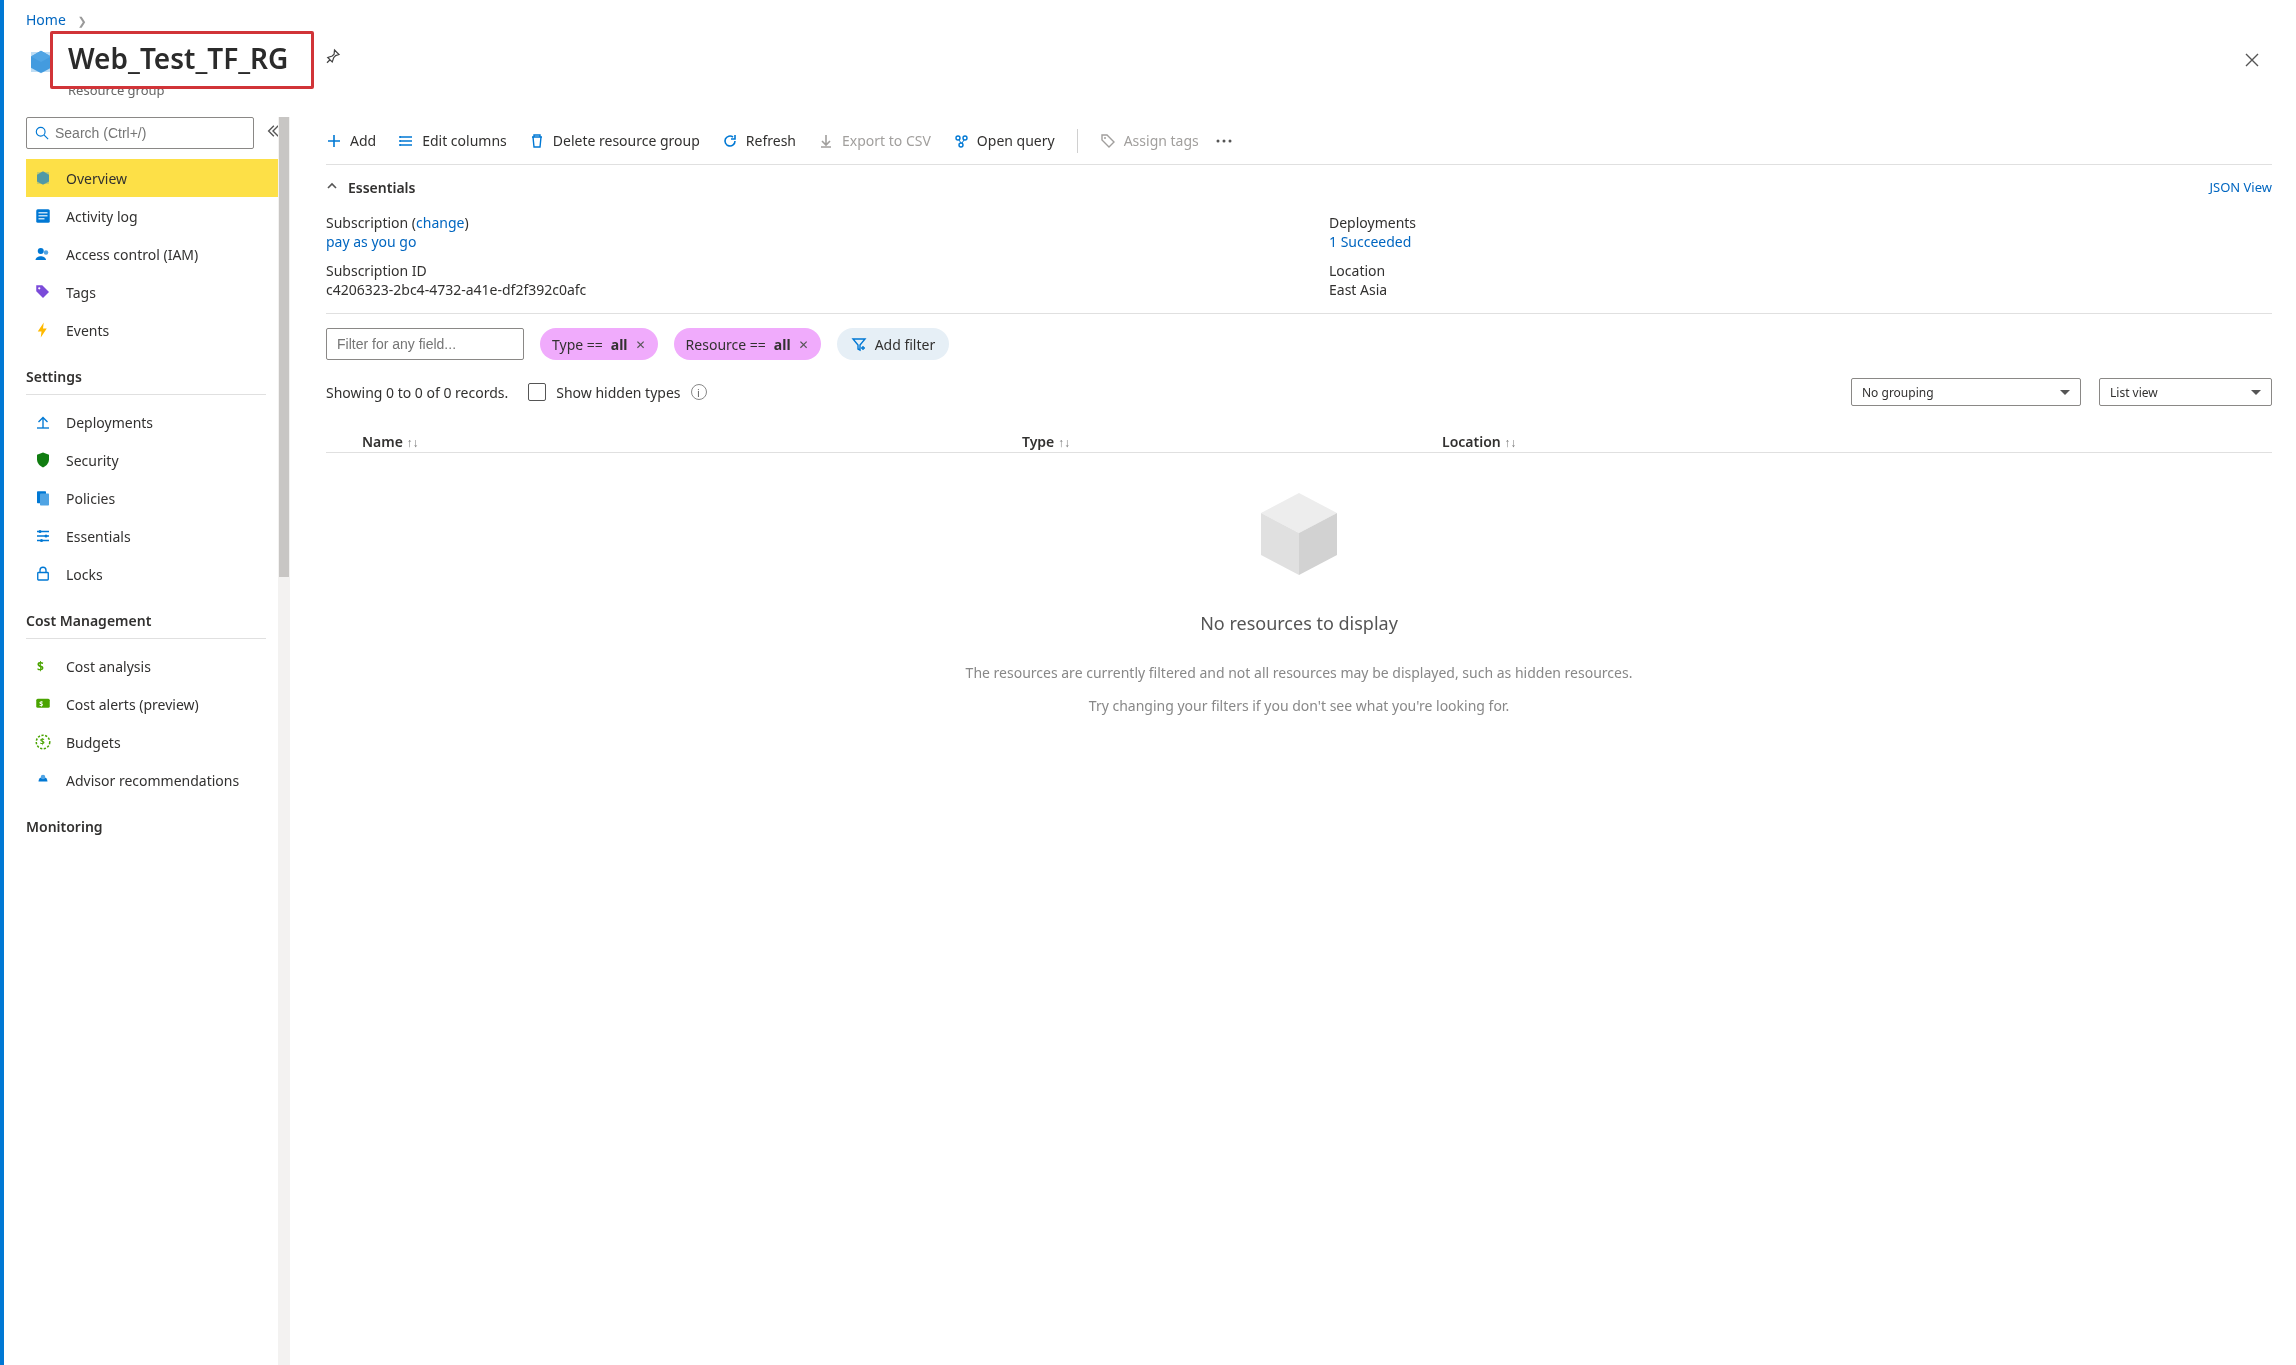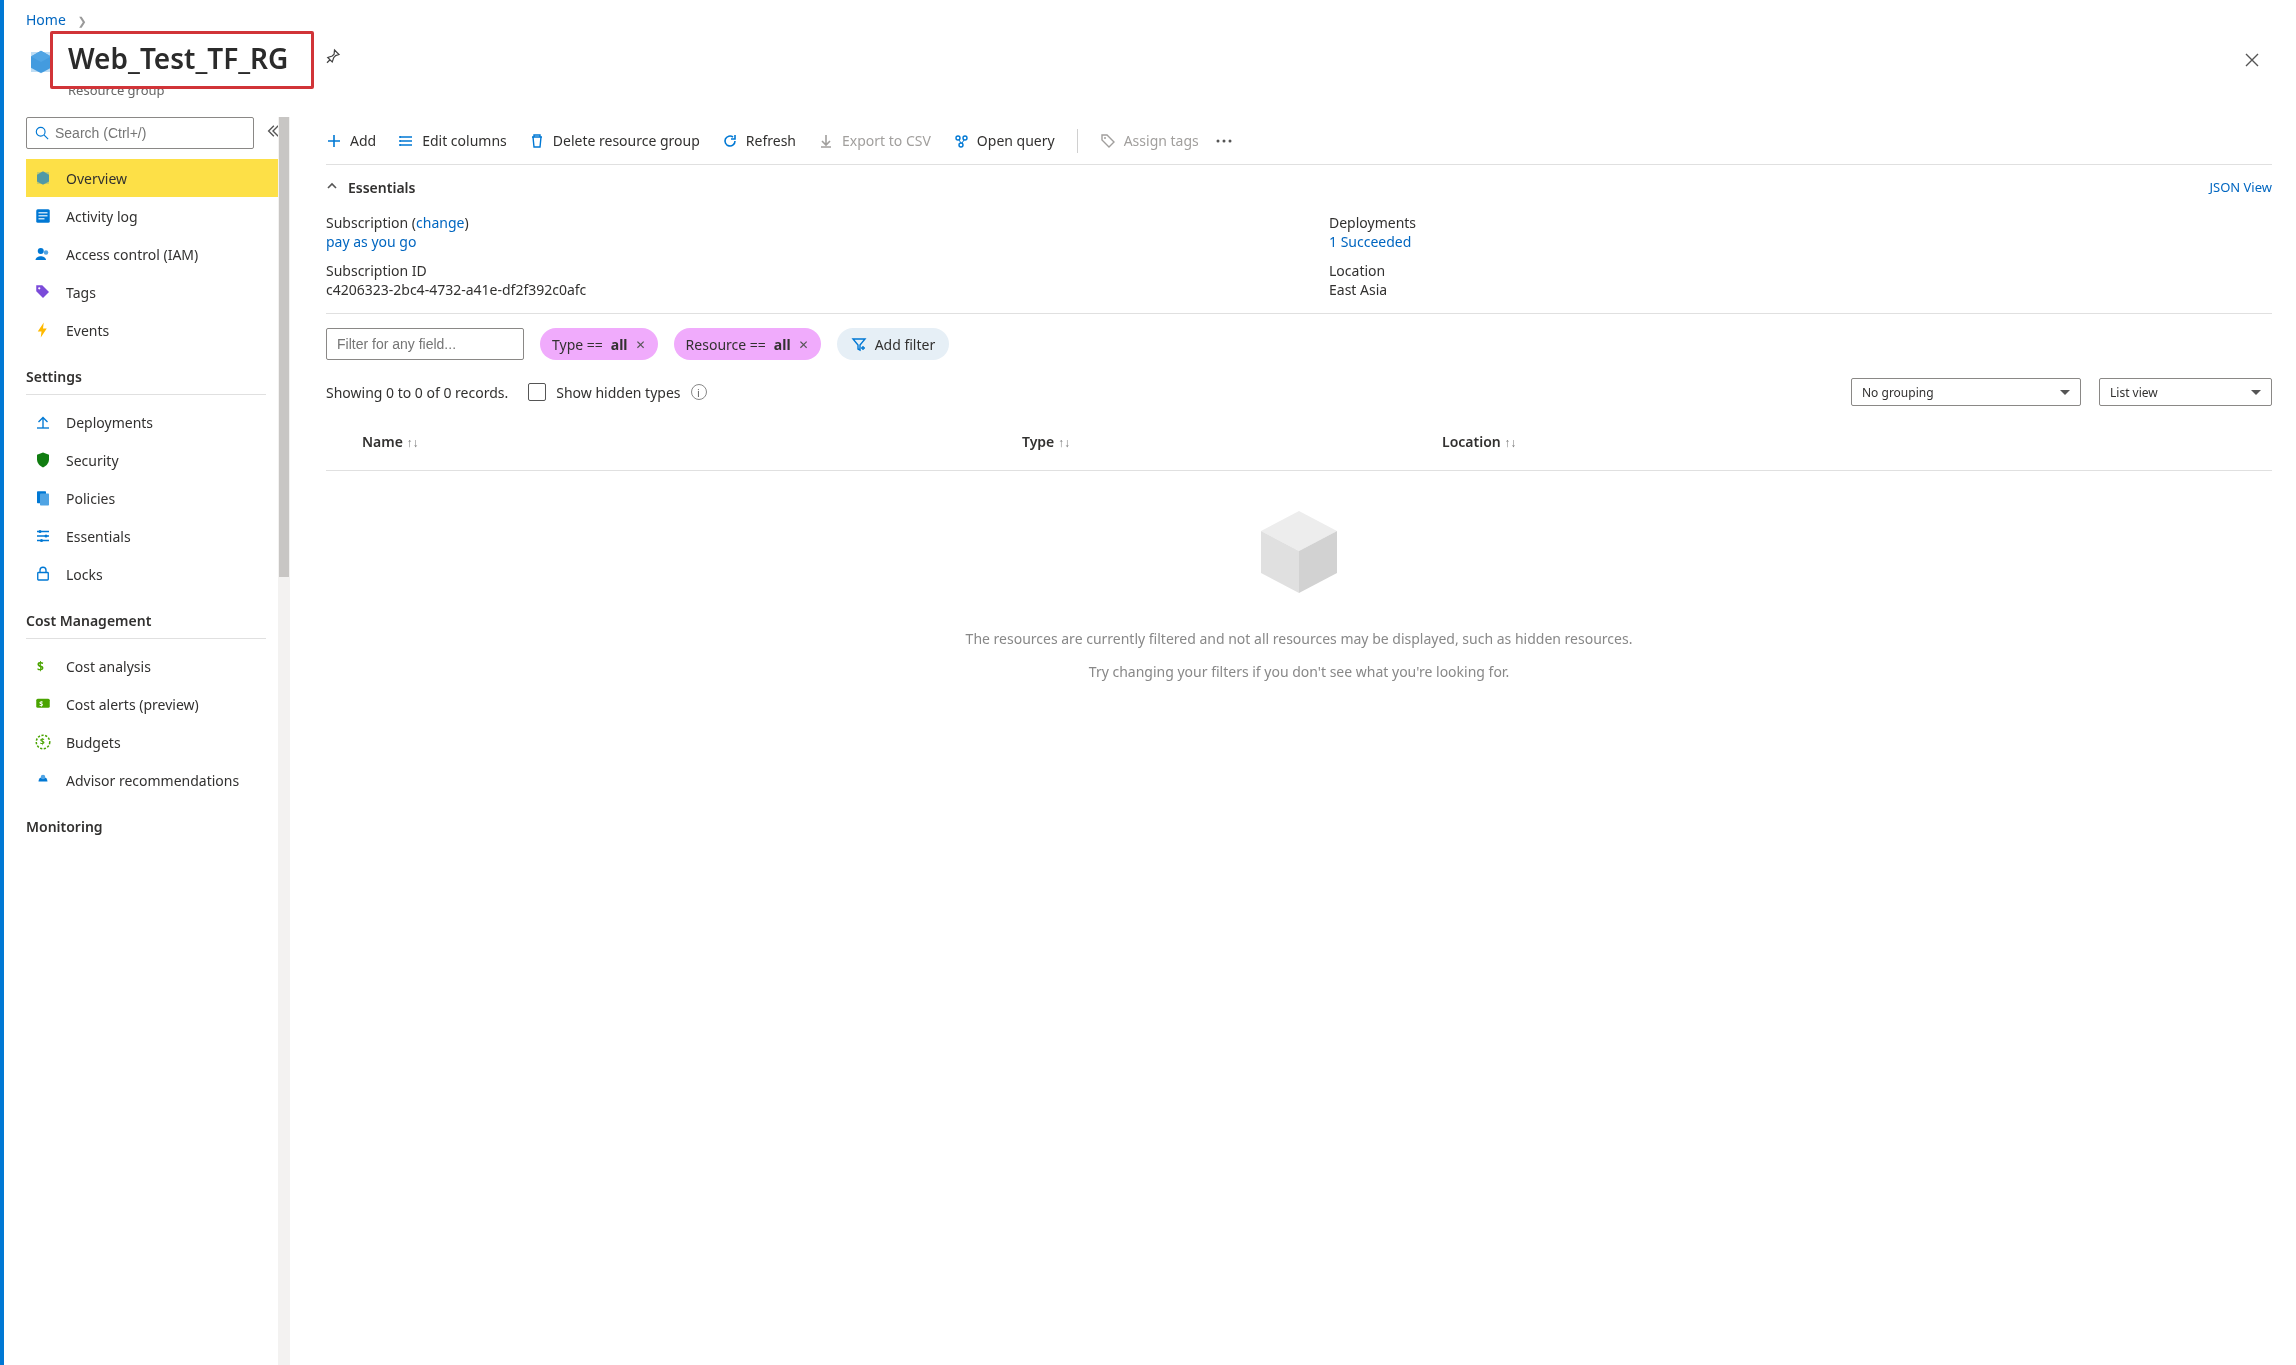--- a/index.html
+++ b/index.html
@@ -131,21 +131,21 @@
 .info-icon { width:16px; height:16px; border:1px solid #888; border-radius:50%; font-size:11px; display:flex; align-items:center; justify-content:center; color:#666;}
 .dropdown {
   height: 28px; border: 1px solid #8a8886; border-radius: 2px;
   padding: 0 30px 0 10px; display: flex; align-items: center;
   font-size: 12px; position: relative; min-width: 170px;
 }
 .dropdown::after { content: ""; position: absolute; right: 10px; width: 0; height: 0; border-left:5px solid transparent; border-right:5px solid transparent; border-top:5px solid #555;}
 
 .table-header {
   display: flex; align-items: center; gap: 200px;
-  margin-top: 18px; padding: 8px 0 19px 36px;
+  margin-top: 18px; padding: 8px 0 1px 36px;
   border-bottom: 1px solid #e0e0e0; font-weight: 600; font-size: 14px;
 }
 .sort-arrows { color: #7a7a7a; font-size: 12px; }
 .col-name { width: 460px; }
 .col-type { width: 220px; }
 .col-loc  { }
 
 .empty-area { text-align: center; padding: 30px 0 40px 0; }
 .empty-cube { margin: 0 auto 24px auto; }
 .empty-title { font-size: 18px; color: #555; margin-bottom: 28px; }
@@ -483,18 +483,19 @@
       <div class="col col-type"><span>Type</span> <span class="sort-arrows">↑↓</span></div>
       <div class="col col-loc"><span>Location</span> <span class="sort-arrows">↑↓</span></div>
     </div>
 
     <div class="empty-area">
       <svg class="empty-cube" width="100" height="100" viewBox="0 0 100 100">
         <polygon points="50,10 88,30 50,50 12,30" fill="#ededed"></polygon>
         <polygon points="12,30 50,50 50,92 12,72" fill="#e0e0e0"></polygon>
         <polygon points="88,30 50,50 50,92 88,72" fill="#d2d2d2"></polygon>
       </svg>
+      <div class="empty-title">No resources to display</div>
       <div class="empty-sub">The resources are currently filtered and not all resources may be displayed, such as hidden resources.</div>
       <div class="empty-sub">Try changing your filters if you don't see what you're looking for.</div>
     </div>
 
   </div>
 </div>
 
 </body></html>

